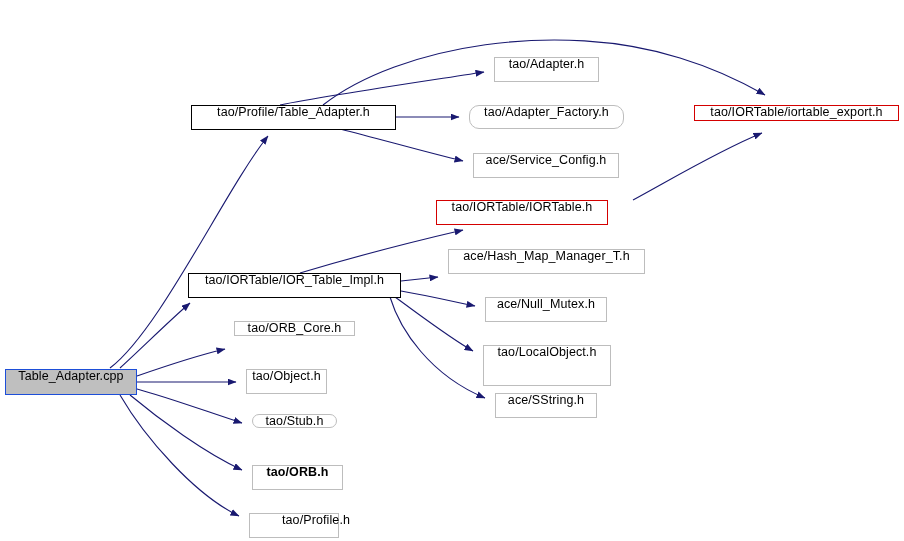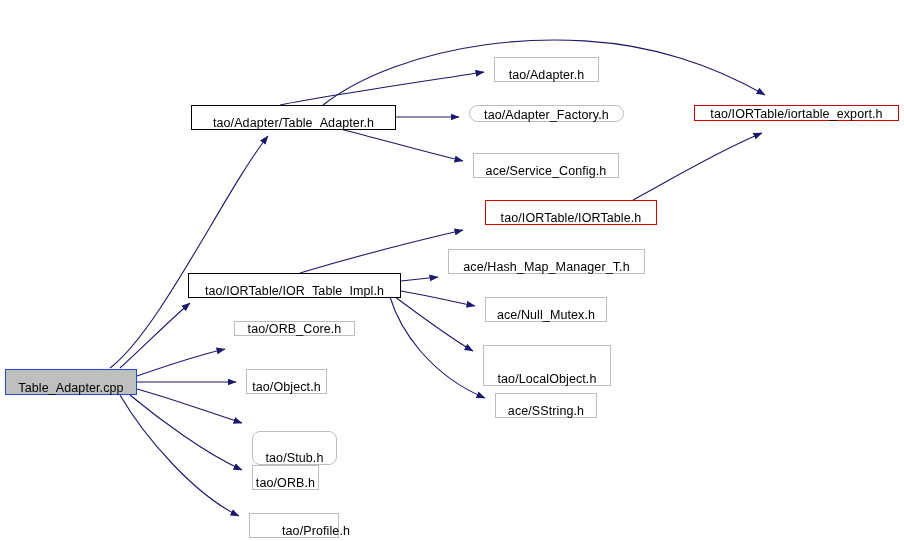--- a/index.html
+++ b/index.html
@@ -21,21 +21,21 @@
     left: 0;
     top: 0;
     width: 904px;
     height: 541px;
     pointer-events: none;
   }
   .node {
     position: absolute;
     box-sizing: border-box;
     display: flex;
-    align-items: flex-end;
+    align-items: flex-start;
     justify-content: center;
     white-space: nowrap;
     font-size: 12.5px;
     line-height: 1;
     color: #000000;
     background: #ffffff;
     border: 1px solid #bdbdbd;
     letter-spacing: 0.1px;
   }
   .node.root {
@@ -77,35 +77,35 @@
         <path d="M 395,297 C 420,315 450,338 473,351" fill="none" stroke="#191970" stroke-width="1.1" marker-end="url(#arrowhead)"></path>
         <path d="M 390,297 C 400,330 430,375 485,398" fill="none" stroke="#191970" stroke-width="1.1" marker-end="url(#arrowhead)"></path>
         <path d="M 633,200 C 670,180 720,150 762,133" fill="none" stroke="#191970" stroke-width="1.1" marker-end="url(#arrowhead)"></path>
       </g>
   </svg>
   <div id="nodes">
       <div class="node root" style="left: 5px; top: 369px; width: 132px; height: 26px;">
         <span>Table_Adapter.cpp</span>
       </div>
       <div class="node hdr-black" style="left: 191px; top: 105px; width: 205px; height: 25px;">
-        <span>tao/Adapter/Table_Adapter.h</span>
+        <span>tao/Profile/Table_Adapter.h</span>
       </div>
       <div class="node " style="left: 494px; top: 57px; width: 105px; height: 25px;">
         <span>tao/Adapter.h</span>
       </div>
-      <div class="node " style="left: 469px; top: 105px; width: 155px; height: 17px; border-radius: 10px;">
+      <div class="node " style="left: 469px; top: 105px; width: 155px; height: 24px; border-radius: 10px;">
         <span>tao/Adapter_Factory.h</span>
       </div>
       <div class="node " style="left: 473px; top: 153px; width: 146px; height: 25px;">
         <span>ace/Service_Config.h</span>
       </div>
       <div class="node hdr-red" style="left: 694px; top: 105px; width: 205px; height: 16px;">
         <span>tao/IORTable/iortable_export.h</span>
       </div>
-      <div class="node hdr-red" style="left: 485px; top: 200px; width: 172px; height: 25px;">
+      <div class="node hdr-red" style="left: 436px; top: 200px; width: 172px; height: 25px;">
         <span>tao/IORTable/IORTable.h</span>
       </div>
       <div class="node hdr-black" style="left: 188px; top: 273px; width: 213px; height: 25px;">
         <span>tao/IORTable/IOR_Table_Impl.h</span>
       </div>
       <div class="node " style="left: 448px; top: 249px; width: 197px; height: 25px;">
         <span>ace/Hash_Map_Manager_T.h</span>
       </div>
       <div class="node " style="left: 485px; top: 297px; width: 122px; height: 25px;">
         <span>ace/Null_Mutex.h</span>
@@ -115,23 +115,23 @@
       </div>
       <div class="node " style="left: 495px; top: 393px; width: 102px; height: 25px;">
         <span>ace/SString.h</span>
       </div>
       <div class="node " style="left: 234px; top: 321px; width: 121px; height: 15px;">
         <span>tao/ORB_Core.h</span>
       </div>
       <div class="node " style="left: 246px; top: 369px; width: 81px; height: 25px;">
         <span>tao/Object.h</span>
       </div>
-      <div class="node " style="left: 252px; top: 431px; width: 85px; height: 34px; border-radius: 8px;">
+      <div class="node " style="left: 252px; top: 414px; width: 85px; height: 14px; border-radius: 8px;">
         <span>tao/Stub.h</span>
       </div>
-      <div class="node " style="left: 252px; top: 465px; width: 67px; height: 25px;">
+      <div class="node " style="left: 252px; top: 465px; width: 91px; height: 25px; font-weight: bold;">
         <span>tao/ORB.h</span>
       </div>
       <div class="node " style="left: 249px; top: 513px; width: 90px; height: 25px; padding-left: 44px;">
         <span>tao/Profile.h</span>
       </div>
     </div>
 </div>
 
 </body></html>

